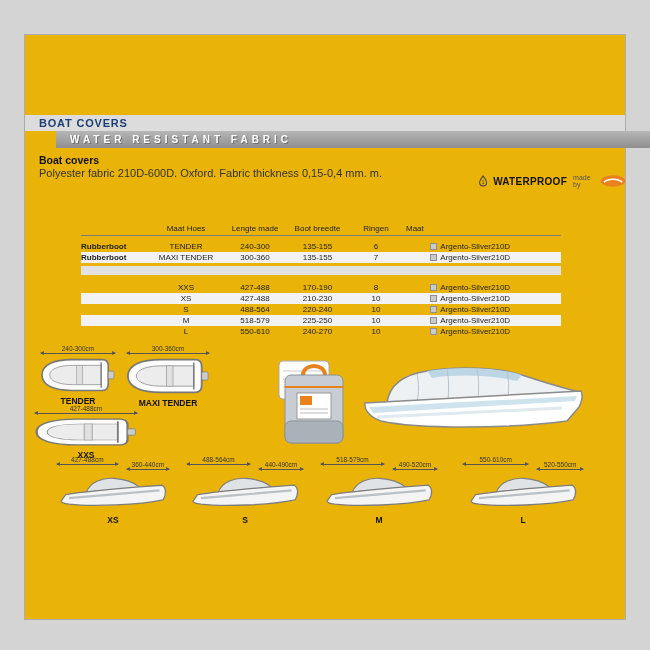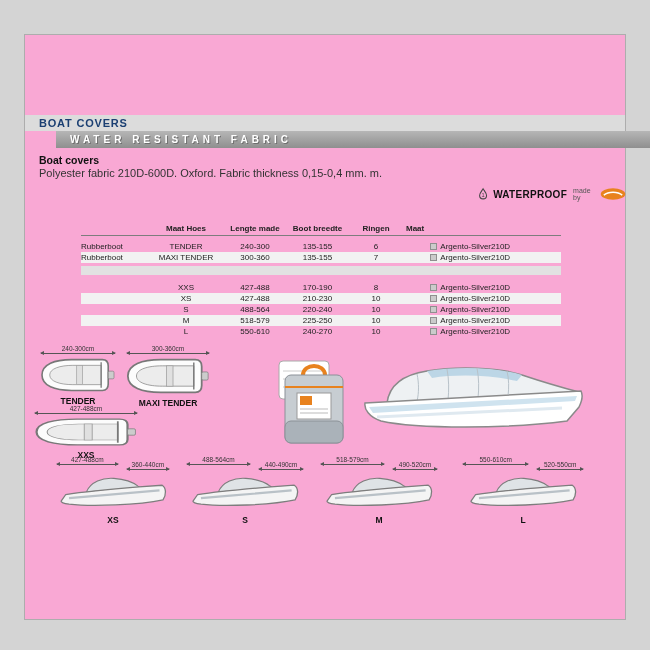--- a/index.html
+++ b/index.html
@@ -7,56 +7,56 @@
   body {
     background:#d4d4d4;
     font-family:"Liberation Sans", sans-serif;
     position:relative;
     overflow:hidden;
     color:#222;
   }
   .page {
     position:absolute; left:24px; top:34px;
     width:602px; height:586px;
-    background:#f9a8d4;
+    background:#eab308;
     border:1px solid #adadad;
   }
   
   .bar-title {
     position:absolute; left:0; top:80px; width:100%; height:16px;
     background:#dcdcdc; color:#1b3f72;
     font-weight:bold; font-size:11px; line-height:16px;
     padding-left:14px; letter-spacing:0.8px;
   }
   .bar-sub {
     position:absolute; left:0; top:96px; width:100%; height:17px;
     background:linear-gradient(180deg,#b6b6b6,#8f8f8f);
     color:#ffffff; font-weight:bold; font-size:10px; line-height:17px;
     padding-left:14px; letter-spacing:4px;
     text-shadow:1px 1px 0 #6e6e6e;
     margin-left:31px;
   }
   .section-heading { position:absolute; left:14px; top:119px; font-size:10.5px; font-weight:bold; color:#111; }
   .desc { position:absolute; left:14px; top:133px; font-size:11px; color:#333; line-height:11px; }
   
-  .badge { position:absolute; left:452px; top:152px; display:flex; align-items:center; gap:4px; }
+  .badge { position:absolute; left:452px; top:139px; display:flex; align-items:center; gap:4px; }
   .badge .wp { font-weight:bold; font-size:10px; color:#111; letter-spacing:0.3px; }
   .badge .madeby { font-size:7px; color:#555; margin-left:2px; }
   
   .table { position:absolute; left:56px; top:186px; width:480px; font-size:8px; color:#222; }
   .trow {
     display:grid;
     grid-template-columns:70px 70px 68px 57px 60px 85px 70px;
     height:11px; line-height:11px; align-items:center;
   }
   .trow.shade { background:#f2f2f2; }
-  .thead { height:15px; line-height:15px; font-weight:bold; border-bottom:1px solid #7d7d7d; margin-bottom:5px; }
+  .thead { height:15px; line-height:15px; font-weight:normal; border-bottom:1px solid #7d7d7d; margin-bottom:5px; }
   .td { overflow:hidden; white-space:nowrap; }
   .td.center { text-align:center; }
-  .td.group { font-weight:normal; }
+  .td.group { font-weight:bold; }
   .td.kleur { display:flex; align-items:center; gap:3px;justify-content:flex-end; }
   .swatch { width:7px; height:7px; background:#cbcbcb; border:1px solid #8f8f8f; display:inline-block; flex:none; }
   .spacer-row { height:9px; background:#e2e2e2; margin:3px 0 7px 0; }
   
   .fig { position:absolute; display:flex; flex-direction:column; align-items:center; }
   .fig svg { display:block; }
   .boat-label { font-weight:bold; font-size:8.5px; margin-top:3px; color:#111; text-align:center; }
   .dim { display:flex; flex-direction:column; align-items:stretch; width:100%; }
   .dim .dlbl { font-size:6.5px; color:#333; text-align:center; white-space:nowrap; margin-bottom:1px; }
   .dim .dline { position:relative; height:1px; background:#555; margin:0 2px 3px 2px; }

